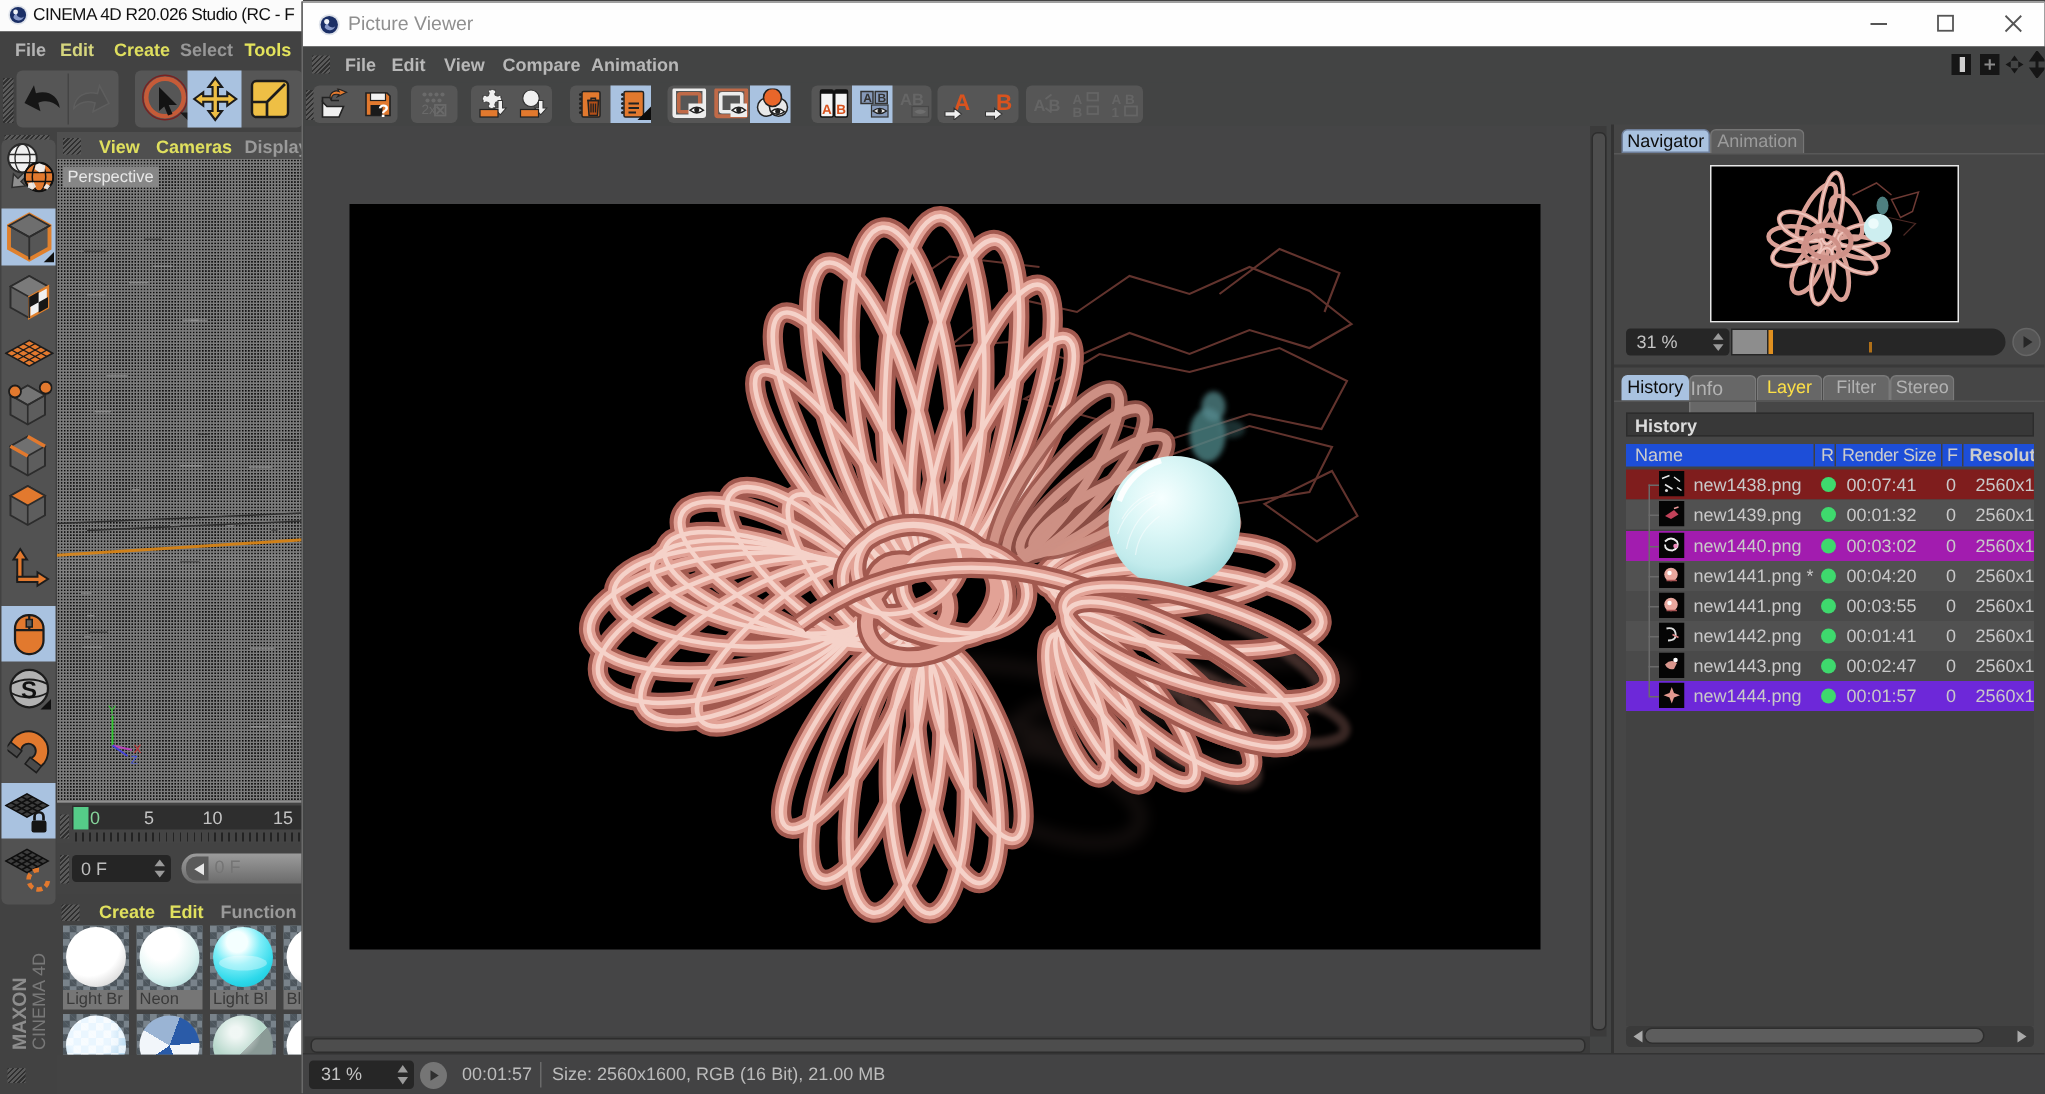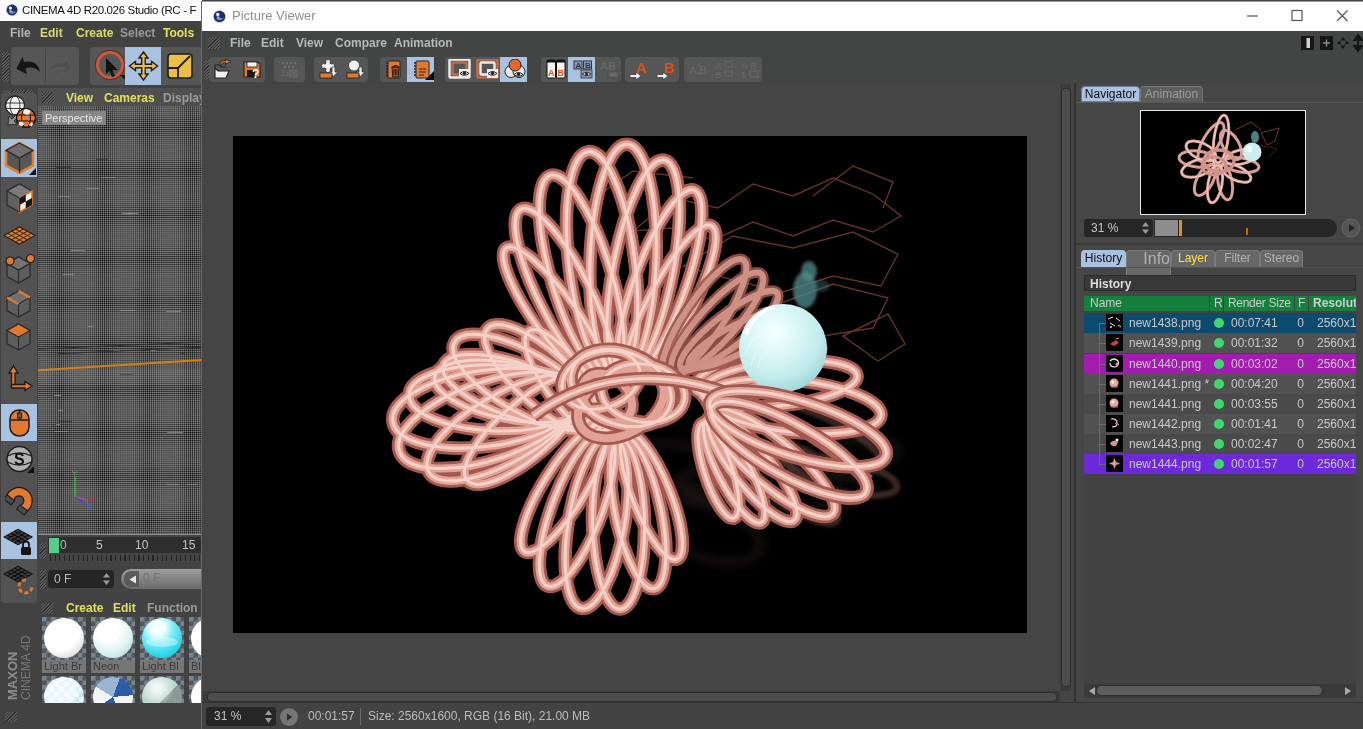--- a/index.html
+++ b/index.html
@@ -1014,46 +1014,46 @@
       <div class="abs" style="left:25px;top:1px;width:3px;height:16px;background:#e09020;"></div>
       <div class="abs" style="left:92px;top:9px;width:2px;height:7px;background:#b07018;"></div>
     </div>
     <svg class="abs" style="left:265px;top:135px;" width="20" height="20">
         <circle cx="10" cy="10" r="9" fill="#555" stroke="#666"></circle>
         <path d="M8 6 L14 10 L8 14 Z" fill="#262626"></path>
       </svg>
     <div class="abs" style="left:0;top:160px;width:288px;height:2px;background:#393939;"></div>
 
     <div class="abs" style="left:5px;top:167px;width:45px;height:17px;background:#a9c2e0;border-radius:4px 4px 0 0;box-sizing:border-box;color:#0c0c0c;font-size:12px;text-align:center;line-height:16px;">History</div>
-    <div class="abs" style="left:50px;top:167px;width:45px;height:30px;background:#676767;border-radius:4px 4px 0 0;border:1px solid #7a7a7a;border-bottom:none;box-sizing:border-box;color:#b2b2b2;font-size:16px;text-align:right;line-height:15px;">Info</div>
+    <div class="abs" style="left:50px;top:167px;width:45px;height:30px;background:#676767;border-radius:4px 4px 0 0;border:1px solid #7a7a7a;border-bottom:none;box-sizing:border-box;color:#b2b2b2;font-size:13px;text-align:left;line-height:15px;">Info</div>
     <div class="abs" style="left:95px;top:167px;width:44px;height:17px;background:#676767;border-radius:4px 4px 0 0;border:1px solid #7a7a7a;border-bottom:none;box-sizing:border-box;color:#fde047;font-size:12px;text-align:center;line-height:15px;">Layer</div>
     <div class="abs" style="left:139px;top:167px;width:45px;height:17px;background:#676767;border-radius:4px 4px 0 0;border:1px solid #7a7a7a;border-bottom:none;box-sizing:border-box;color:#b2b2b2;font-size:12px;text-align:center;line-height:15px;">Filter</div>
     <div class="abs" style="left:184px;top:167px;width:43px;height:17px;background:#676767;border-radius:4px 4px 0 0;border:1px solid #7a7a7a;border-bottom:none;box-sizing:border-box;color:#b2b2b2;font-size:12px;text-align:center;line-height:15px;">Stereo</div>
     <div class="abs" style="left:0;top:184px;width:288px;height:1px;background:#555;"></div>
 
     <div class="abs" style="left:8px;top:192px;width:272px;height:16px;background:#383838;border:1px solid #2c2c2c;box-sizing:border-box;">
       <span class="abs" style="left:5px;top:1px;font-size:12px;font-weight:bold;color:#dcdcdc;">History</span>
     </div>
 
     <div class="abs" style="left:8px;top:213px;width:272px;height:388px;background:#424242;overflow:hidden;" id="hlist">
 
-      <div class="abs" style="left:0;top:0;width:272px;height:15px;background:#15803d;">
+      <div class="abs" style="left:0;top:0;width:272px;height:15px;background:#1d4ed8;">
         <span class="abs" style="left:6px;top:0;font-size:12px;color:#cccccc;">Name</span>
         <span class="abs" style="left:130px;top:0;font-size:12px;color:#cccccc;">R</span>
         <span class="abs" style="left:144px;top:0;font-size:12px;letter-spacing:-.3px;color:#cccccc;">Render Size</span>
         <span class="abs" style="left:214px;top:0;font-size:12px;color:#cccccc;">F</span>
         <span class="abs" style="left:229px;top:0;font-size:12px;color:#cccccc;font-weight:bold;">Resoluti</span>
         <div class="abs" style="left:125px;top:0;width:1px;height:15px;background:#404040;"></div>
         <div class="abs" style="left:139px;top:0;width:1px;height:15px;background:#404040;"></div>
         <div class="abs" style="left:210px;top:0;width:1px;height:15px;background:#404040;"></div>
         <div class="abs" style="left:224px;top:0;width:1px;height:15px;background:#404040;"></div>
       </div>
       <div class="abs" style="left:15px;top:27px;width:1px;height:141px;background:#6b6b6b;z-index:3;"></div>
       <div id="hrows">
-        <div class="abs hrow" style="top:17px;background:#0c4a6e;">
+        <div class="abs hrow" style="top:17px;background:#7f1d1d;">
           <div class="stub"></div>
             <svg class="th" width="17" height="17">
               <rect width="17" height="17" fill="#050505"></rect>
               <path d="M2 5 L7 3 M4 9 L9 12 M10 4 L14 7 M12 11 L15 13" stroke="#e8e8e8" stroke-width="1"></path>
               <circle cx="5" cy="13" r="1" fill="#ddd"></circle>
             </svg>
           <span class="nm">new1438.png</span>
             <i class="dot"></i>
             <span class="tm">00:07:41</span>
             <span class="fr">0</span>

